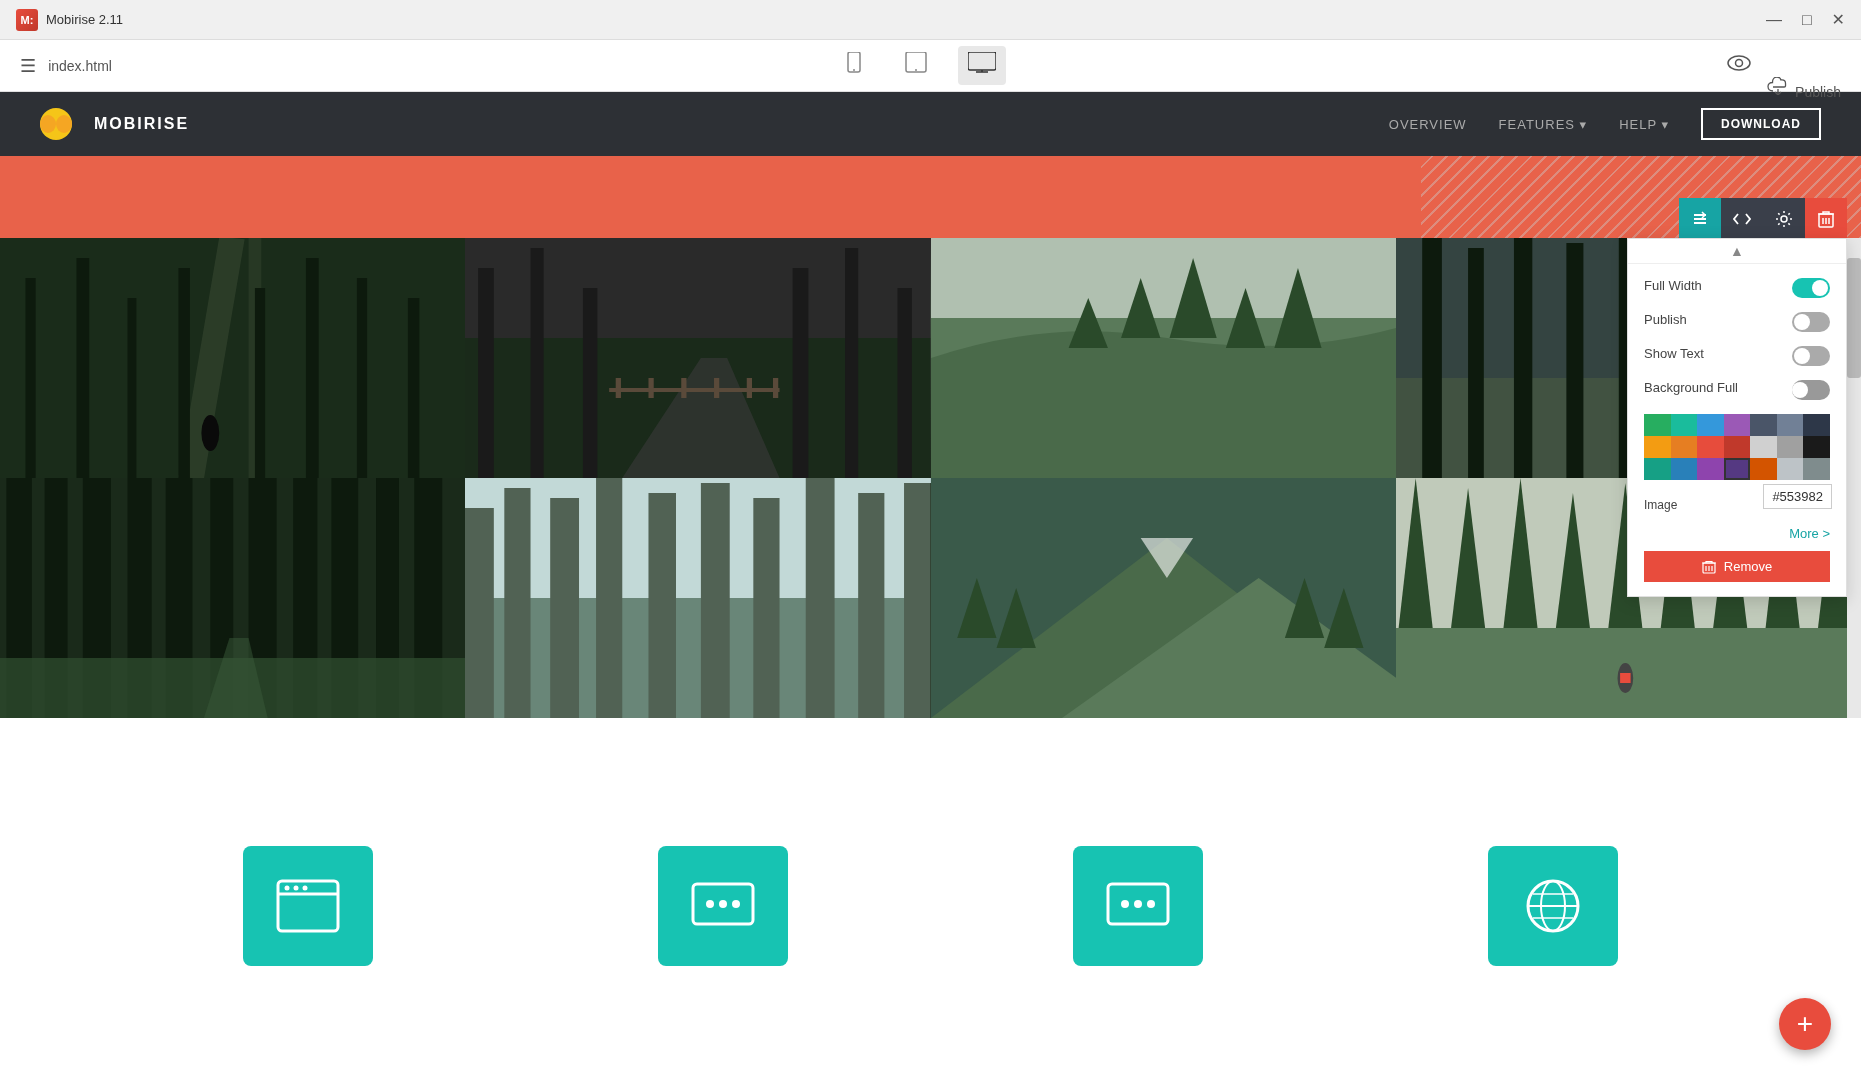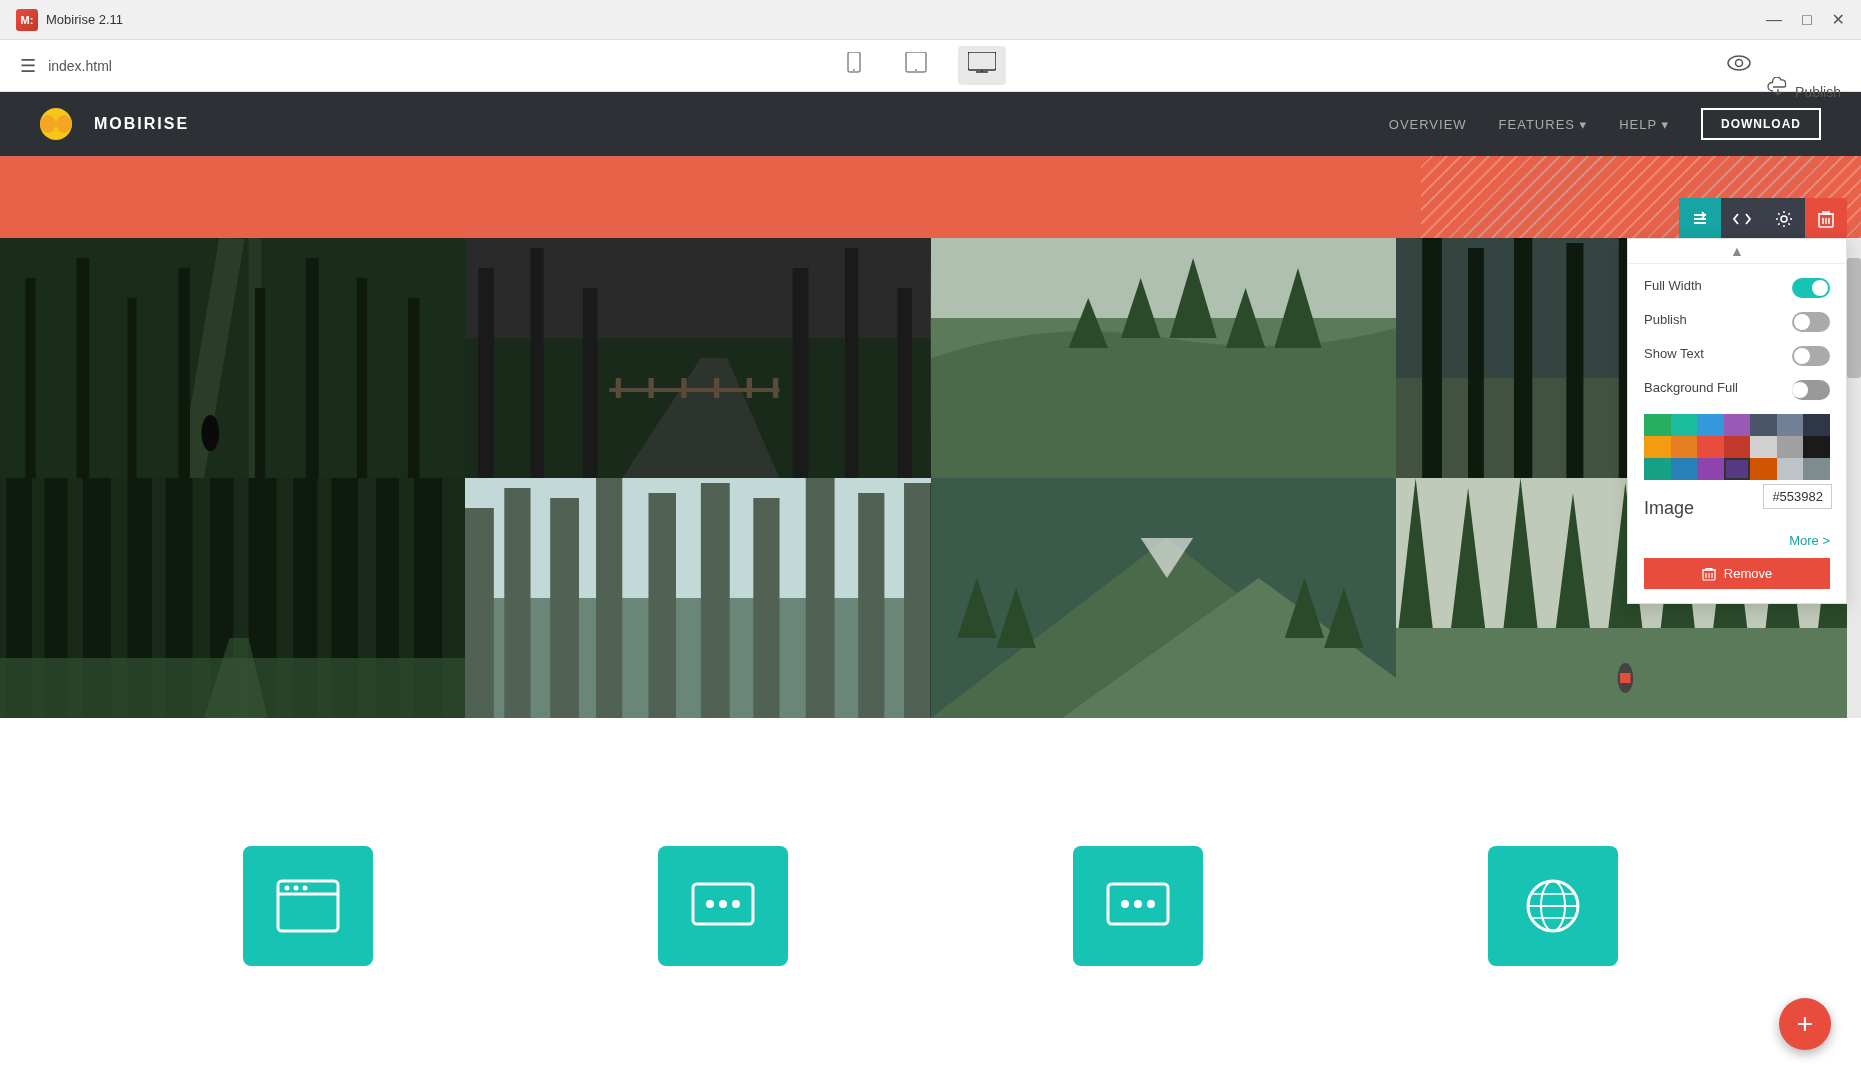--- a/index.html
+++ b/index.html
@@ -199,21 +199,21 @@
     .images-label { font-size: 13px; color: #444; margin-bottom: 6px; }
     .images-row { display: flex; align-items: center; gap: 8px; }
     .image-thumb {
       width: 50px; height: 36px;
       background: linear-gradient(160deg, #2a3a2a, #3a5a3a);
       border: 1px solid #ddd;
     }
     .image-nav { font-size: 16px; cursor: pointer; color: #555; padding: 2px 6px; border: 1px solid #ddd; }
 
     
-    .image-label { font-size: 18px; color: #444; margin-top: 8px; }
+    .image-label { font-size: 12px; color: #444; margin-top: 8px; }
 
     
     .more-link { color: #17a4a4; font-size: 13px; cursor: pointer; text-align: right; display: block; margin-top: 4px; }
 
     
     .remove-btn {
       background: #e84c3d; color: #fff; border: none;
       padding: 8px 20px; font-size: 13px; cursor: pointer;
       display: flex; align-items: center; gap: 8px;
       width: 100%; justify-content: center;

